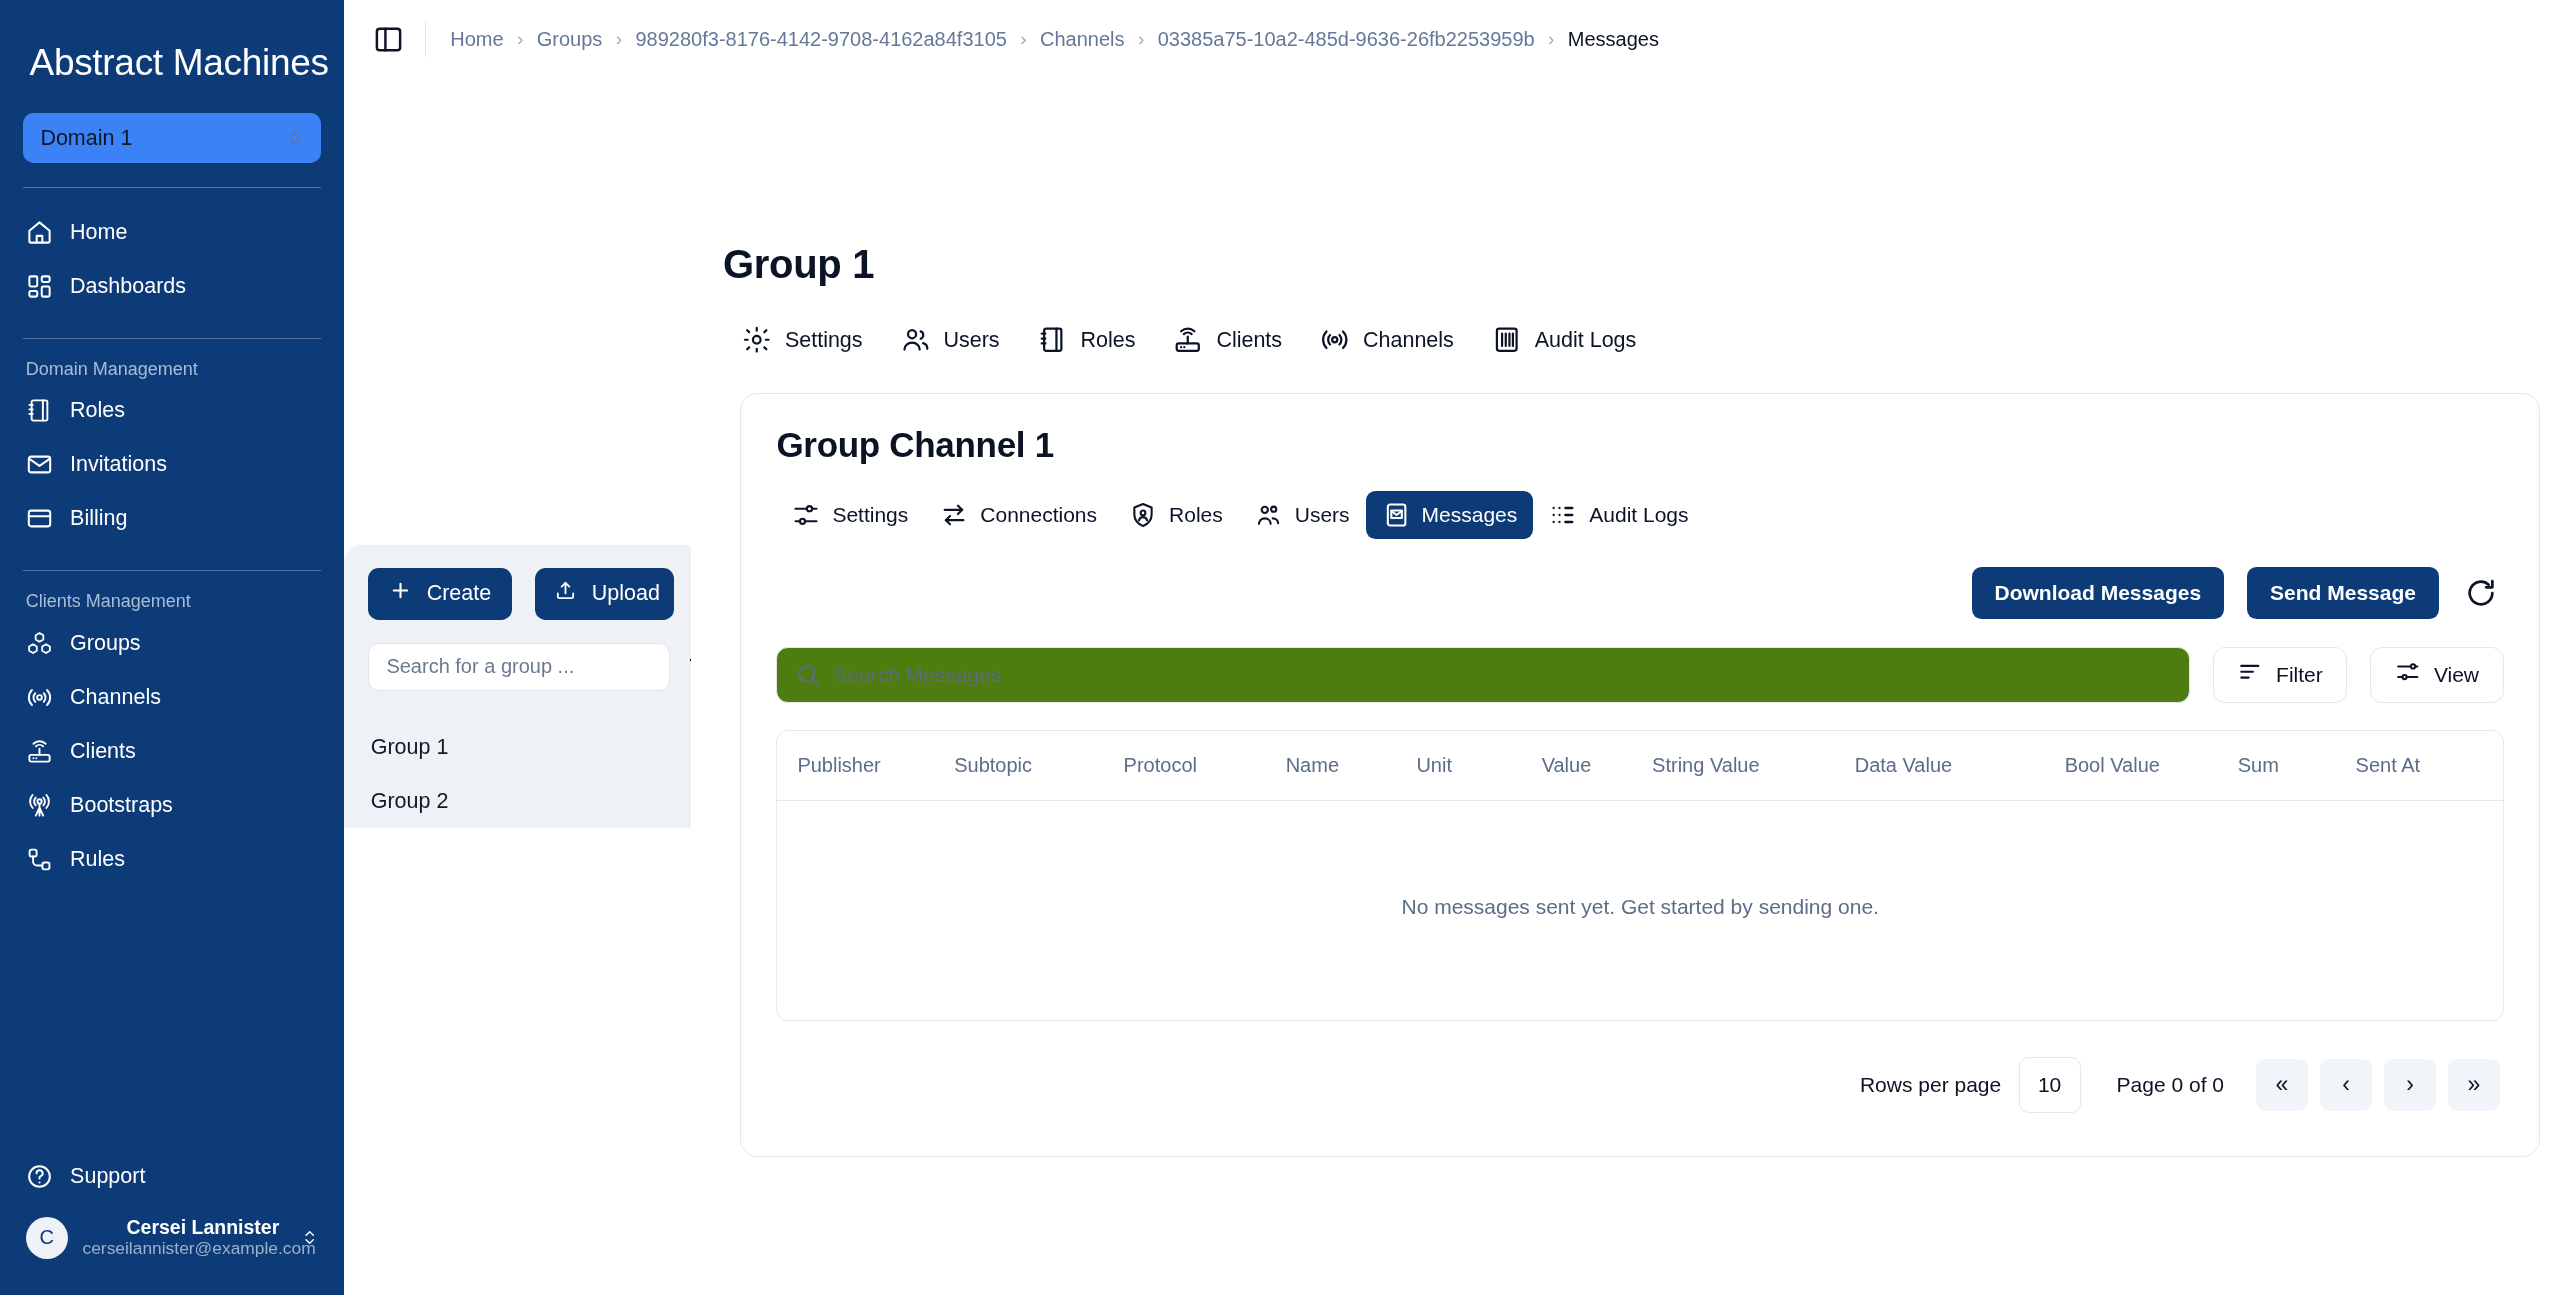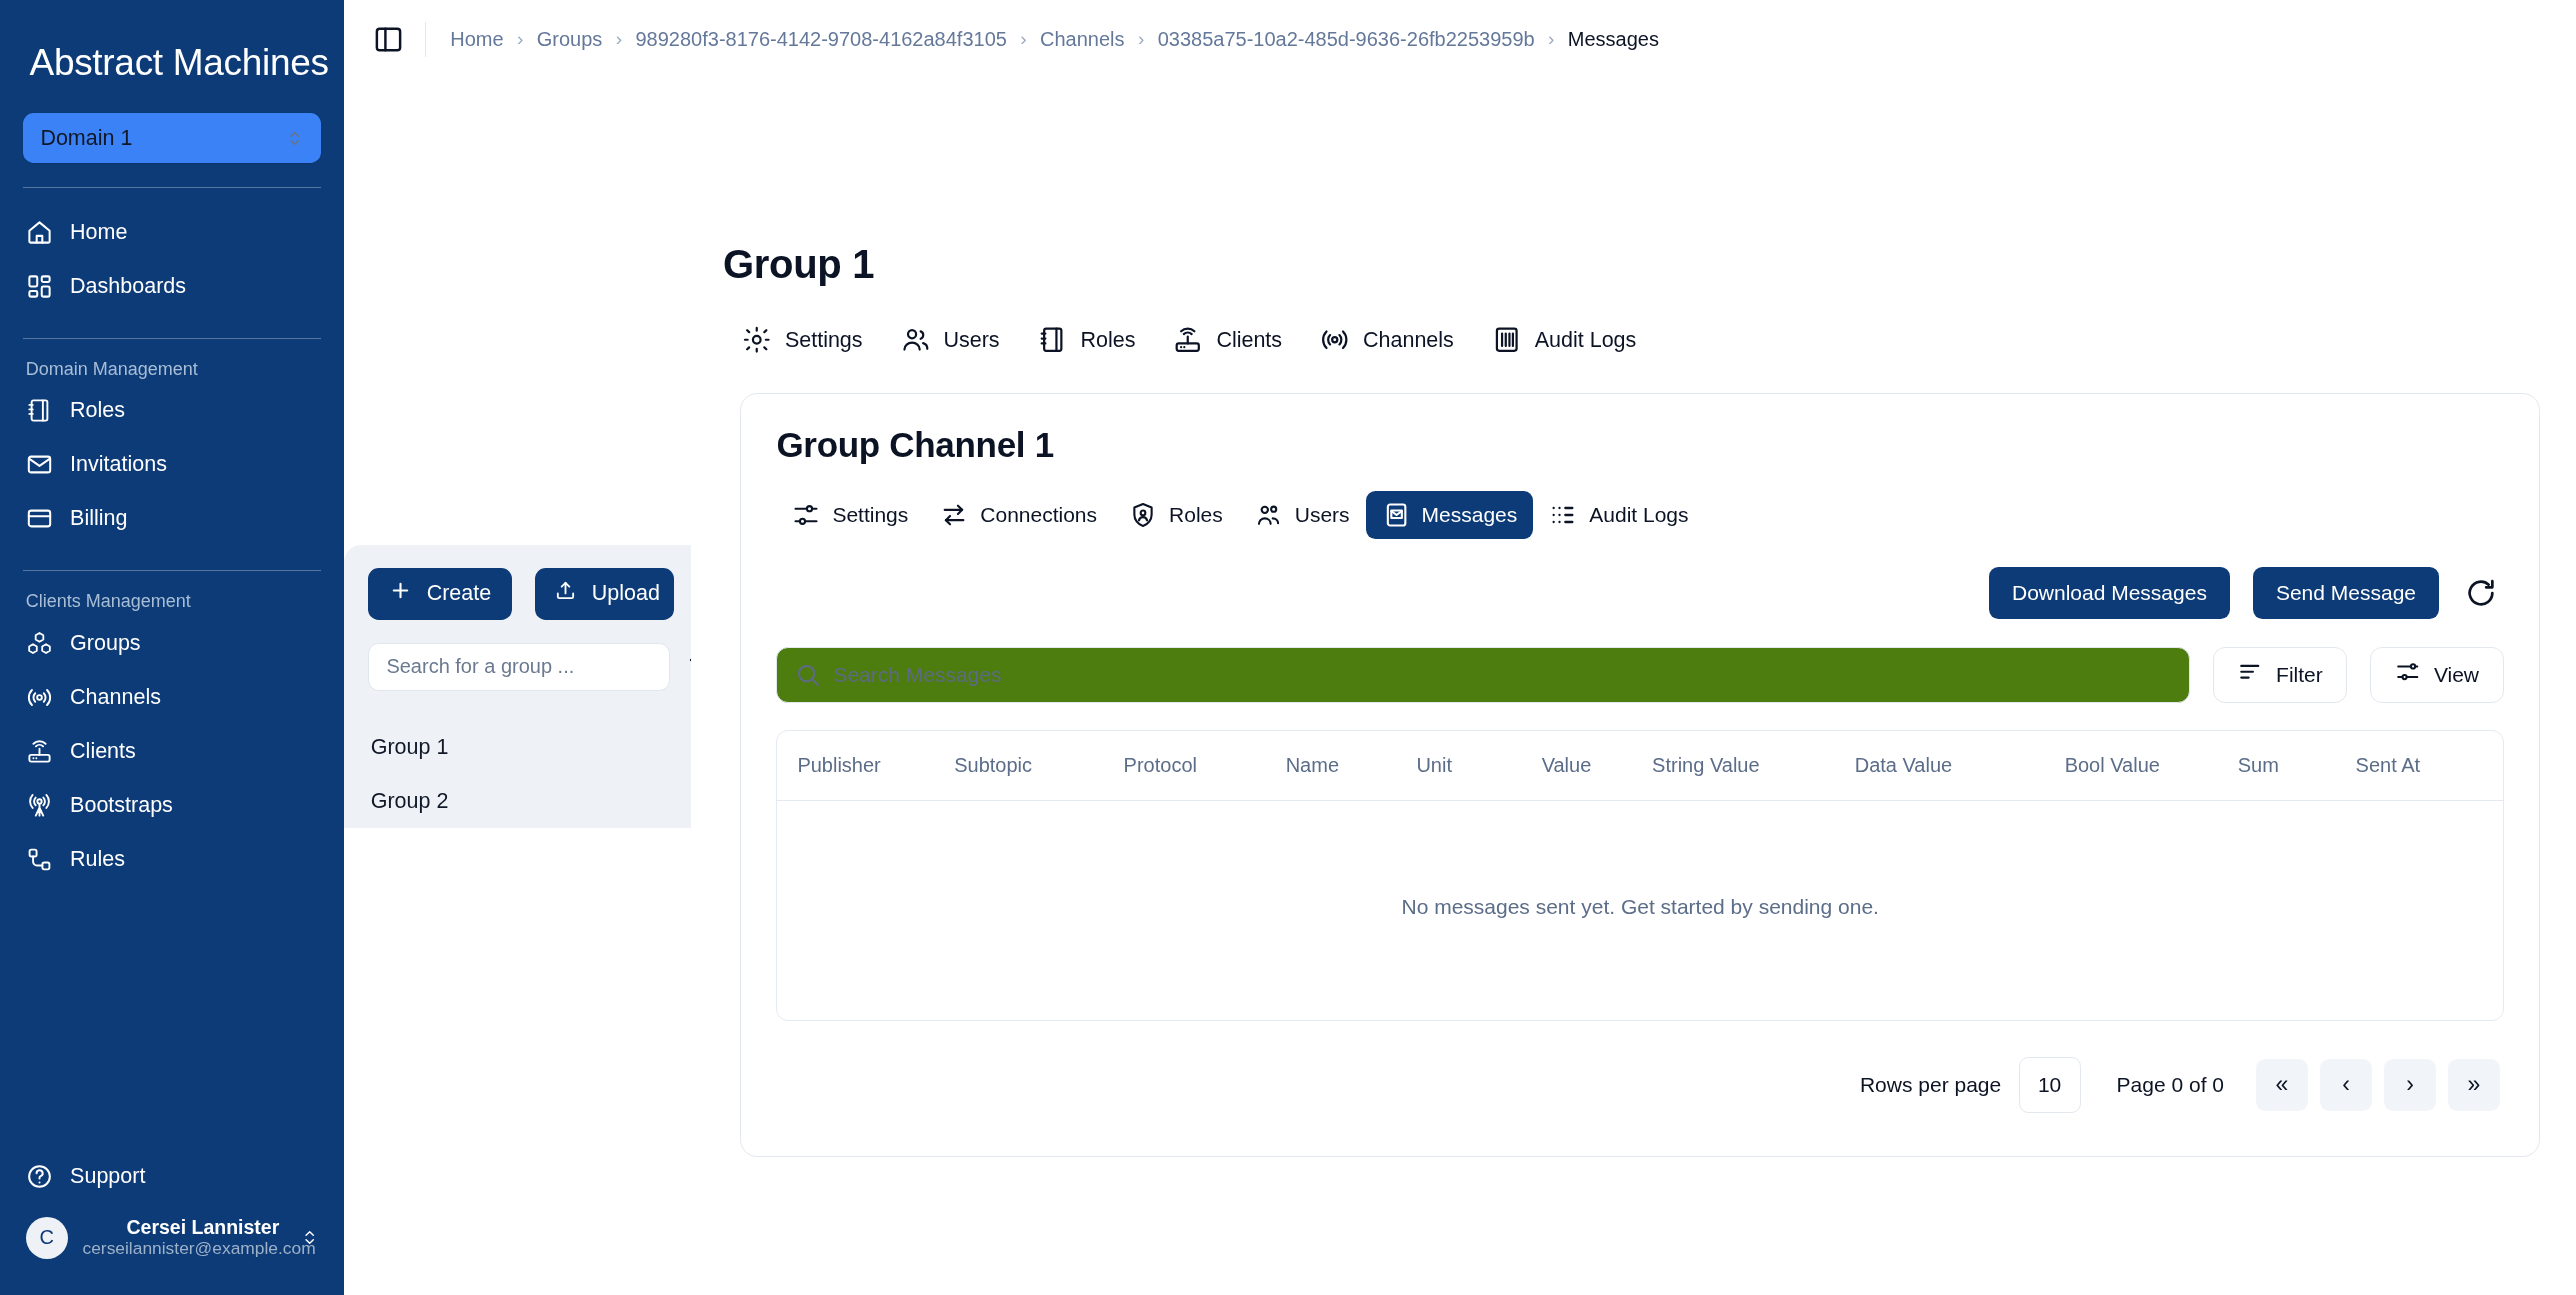--- a/index.html
+++ b/index.html
@@ -159,21 +159,21 @@
   .ctab.active { background: #0d3b77; color: #ffffff; }
   .ctab .tic { width: 28px; height: 28px; flex: none; }
 
   .actions-row {
     display: flex; align-items: center; justify-content: flex-end;
     gap: 23px; margin-top: 28px; padding-right: 4px;
   }
   .btn-action {
     background: #0d3b77; color: #fff; border: none; border-radius: 9.4px;
     height: 52px; padding: 0 23px; font-size: 21px; font-family: inherit; cursor: pointer;
-    display: flex; align-items: center; justify-content: center;
+    display: flex; align-items: center; justify-content: center; font-weight: bold;
   }
   .refresh-btn { width: 38px; height: 38px; cursor: pointer; display:flex; align-items:center; justify-content:center; }
 
   .tools-row { display: flex; align-items: center; gap: 23px; margin-top: 28px; }
   .msg-search-wrap {
     flex: 1 1 auto; position: relative; height: 56px;
   }
   .msg-search {
     width: 100%; height: 56px; border: 0.7px solid #e3e8ef; border-radius: 12px;
     background: #4d7c0f; font-size: 21px; color: #111827; font-family: inherit;

